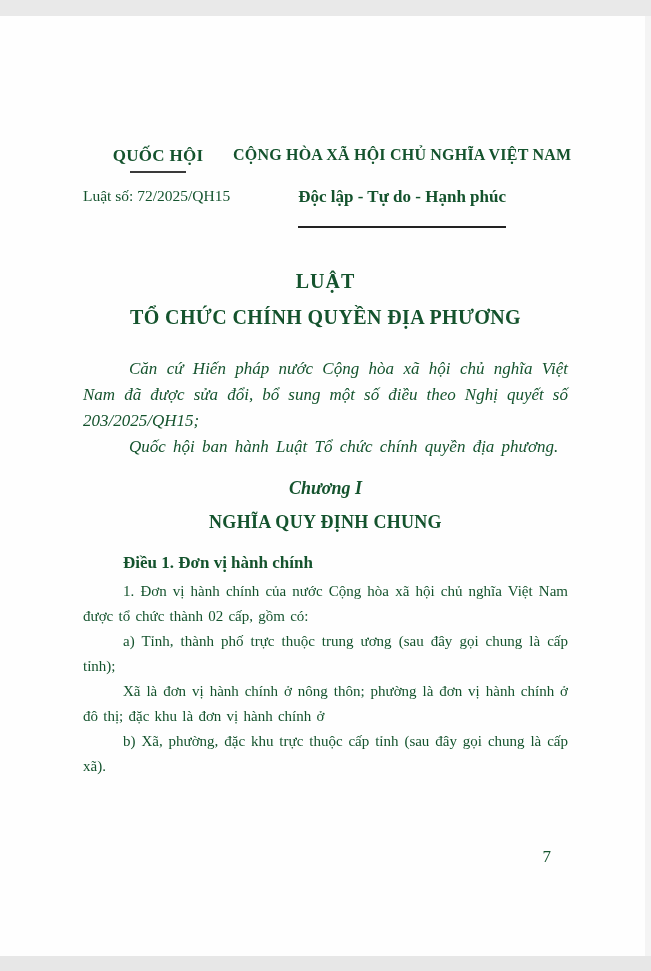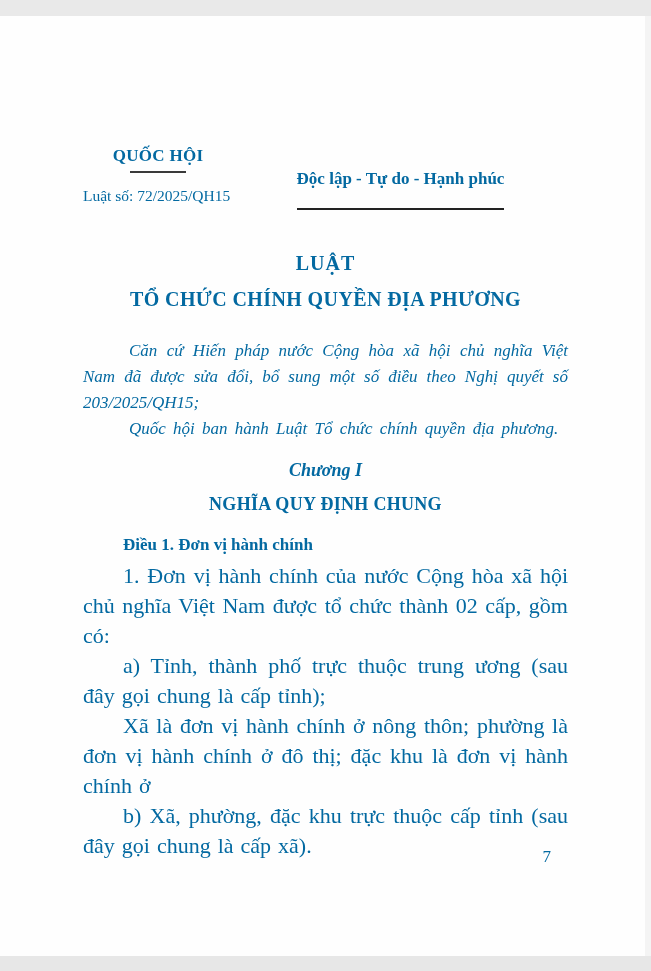--- a/index.html
+++ b/index.html
@@ -5,21 +5,21 @@
   <style>
     * { margin: 0; padding: 0; box-sizing: border-box; }
     html, body { background: #ffffff; }
     .screen {
       position: relative;
       width: 651px;
       height: 971px;
       background: #fefefe;
       overflow: hidden;
       font-family: "Liberation Serif", "DejaVu Serif", serif;
-      color: #0369a1;
+      color: #14532d;
     }
     .letterbox-top {
       position: absolute; top: 0; left: 0;
       width: 100%; height: 16px;
       background: #e9e9e9;
     }
     .letterbox-bottom {
       position: absolute; bottom: 0; left: 0;
       width: 100%; height: 15px;
       background: #e7e7e7;
@@ -130,22 +130,22 @@
     .article-heading {
       margin-top: 20px;
       font-weight: bold;
       font-size: 17px;
       text-indent: 40px;
     }
     .article-body {
       margin-top: 6px;
     }
     .article-body p {
-      font-size: 22px;
-      line-height: 30px;
+      font-size: 15px;
+      line-height: 25px;
       text-align: justify;
       text-indent: 40px;
       word-spacing: 1.5px;
     }
     
     .page-number {
       position: absolute;
       top: 847px;
       right: 100px;
       font-size: 17px;
@@ -159,20 +159,21 @@
 
   <div class="page">
 
     <div class="doc-header">
       <div class="header-left">
         <div class="issuer">QUỐC HỘI</div>
         <div class="issuer-underline"></div>
         <div class="law-number">Luật số: 72/2025/QH15</div>
       </div>
       <div class="header-right">
+        <div class="motto-line1">CỘNG HÒA XÃ HỘI CHỦ NGHĨA VIỆT NAM</div>
         <br>
         <div class="motto-line2">Độc lập - Tự do - Hạnh phúc</div>
       </div>
     </div>
 
     <div class="law-title">
       <div class="law-title-line1">LUẬT</div>
       <div class="law-title-line2">TỔ CHỨC CHÍNH QUYỀN ĐỊA PHƯƠNG</div>
     </div>
 

